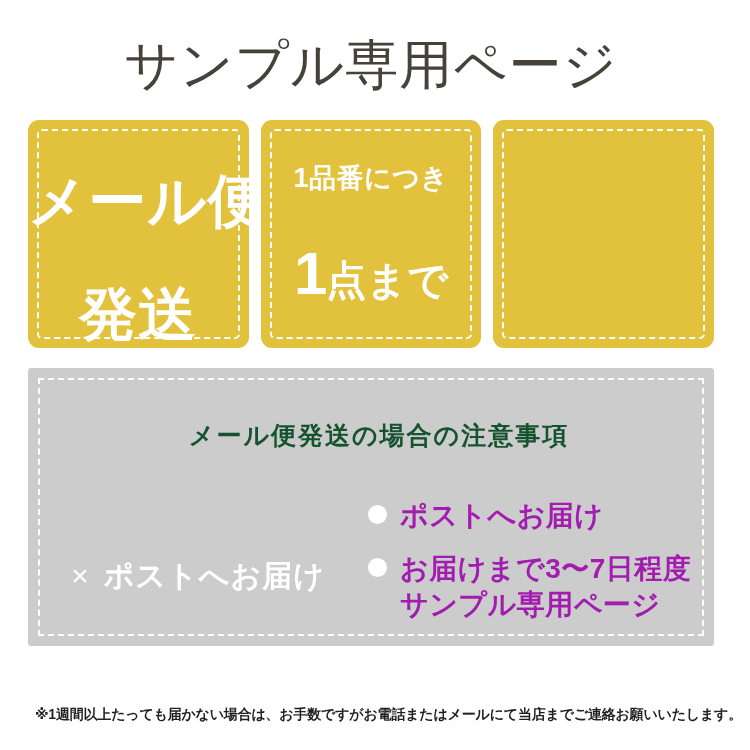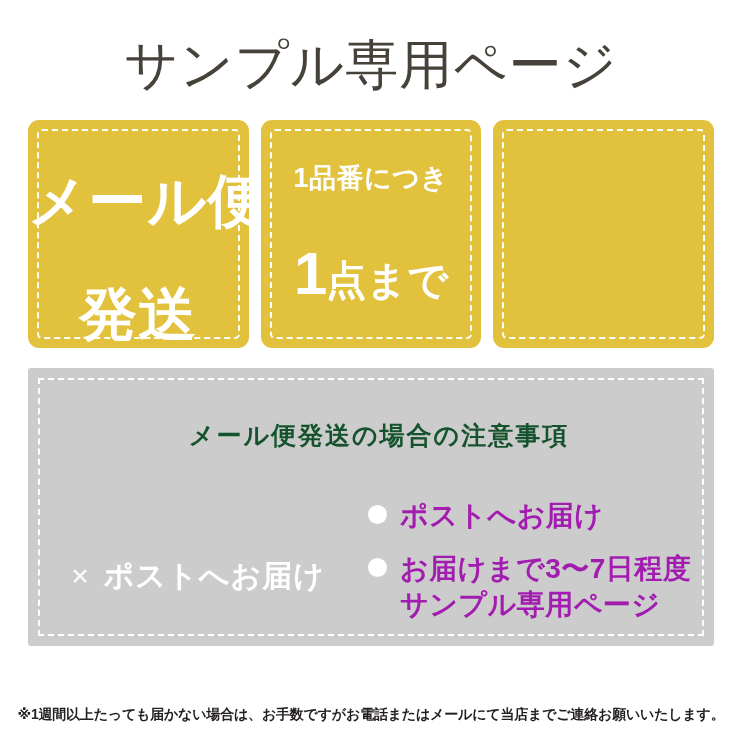--- a/index.html
+++ b/index.html
@@ -190,21 +190,21 @@
     white-space: nowrap;
   }
   .bullet-text .line2 { display: block; }
 
   
   .footer-note {
     position: absolute;
     left: 0;
     right: 0;
     bottom: 26px;
-    text-align: center;
+    text-align: right;
     color: #231f20;
     font-size: 14px;
     font-weight: 700;
     letter-spacing: -0.2px;
     white-space: nowrap;
   }
 </style>
 </head>
 <body>
 

